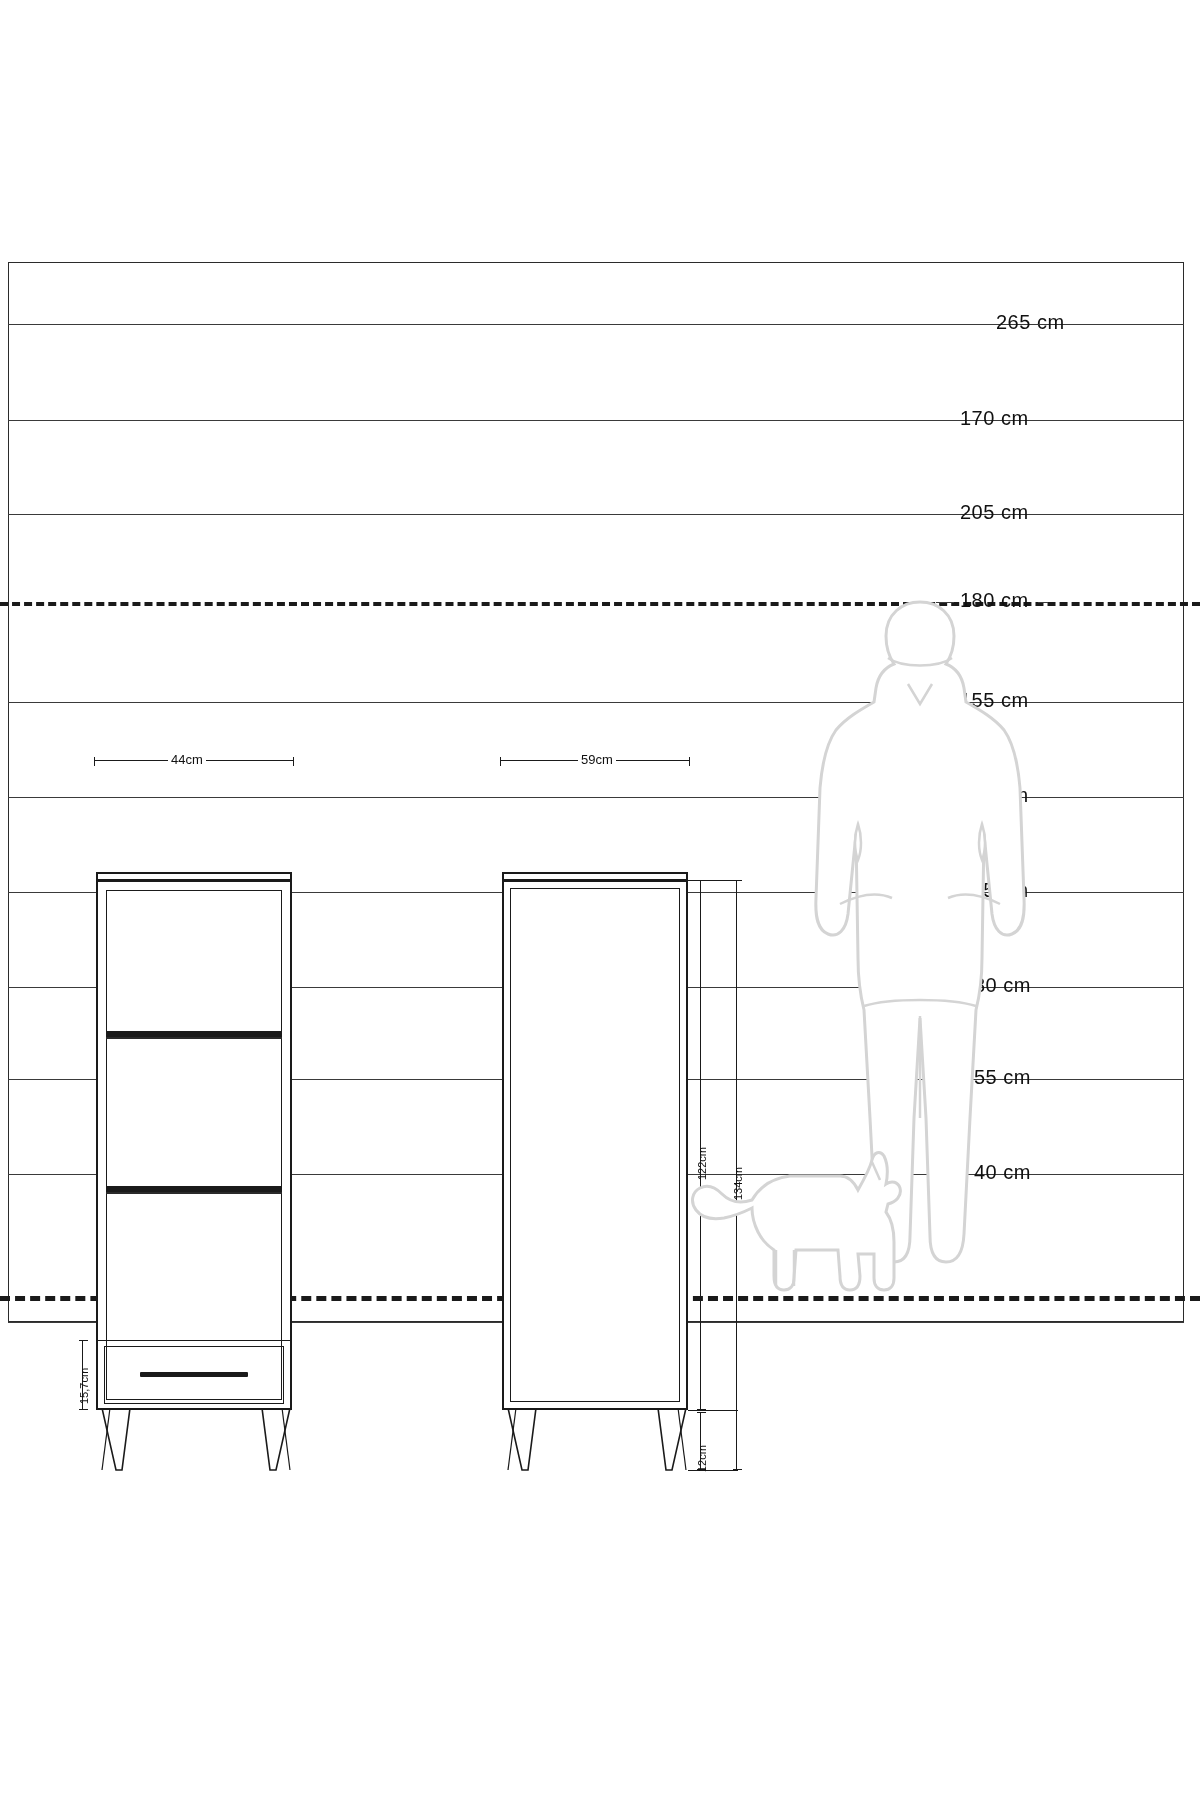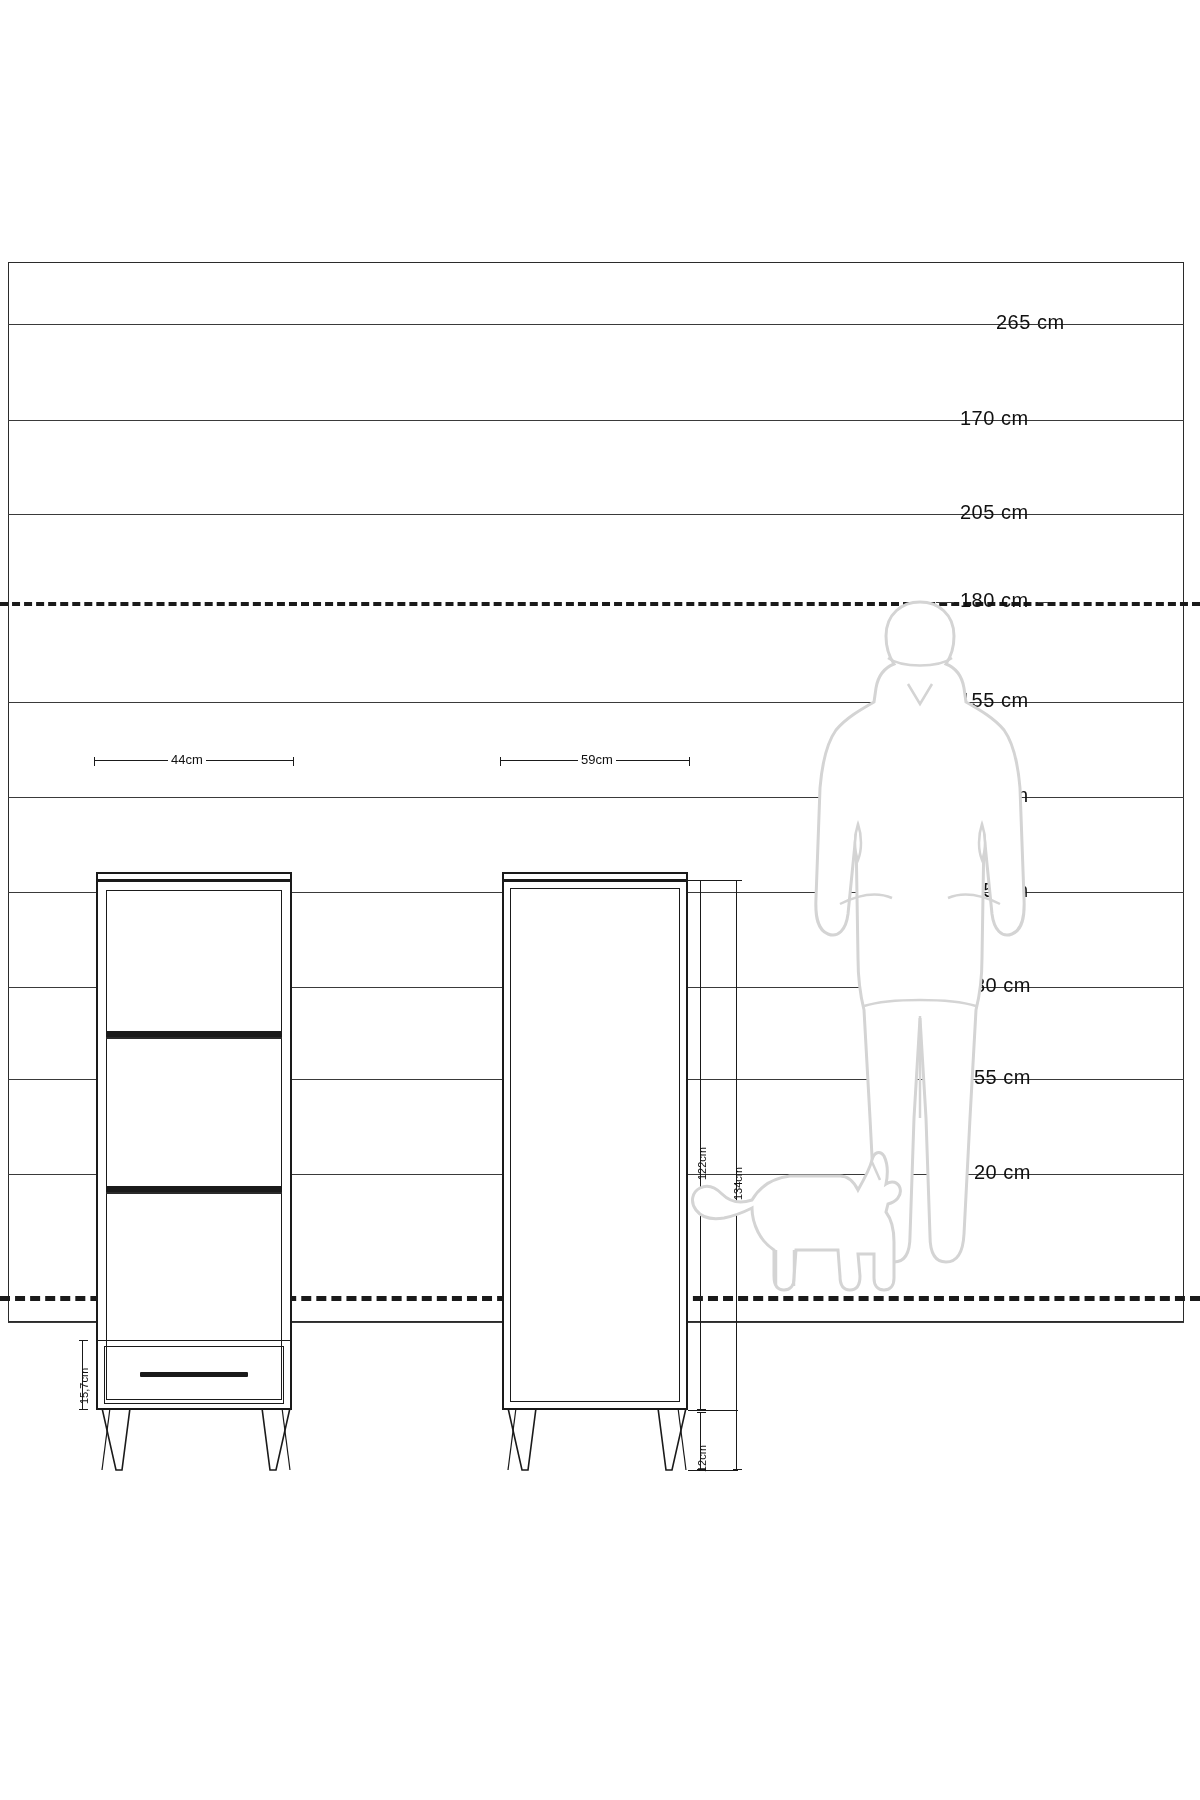--- a/index.html
+++ b/index.html
@@ -92,21 +92,21 @@
   <div class="tick-dash" style="left:936px;top:892px;"></div>
   <div class="tick-label" style="left:960px;top:879px;">105 cm</div>
 
   <div class="tick-dash" style="left:936px;top:987px;"></div>
   <div class="tick-label" style="left:974px;top:974px;">80 cm</div>
 
   <div class="tick-dash" style="left:936px;top:1079px;"></div>
   <div class="tick-label" style="left:974px;top:1066px;">55 cm</div>
 
   <div class="tick-dash" style="left:936px;top:1174px;"></div>
-  <div class="tick-label" style="left:974px;top:1161px;">20 cm</div>
+  <div class="tick-label" style="left:974px;top:1161px;">40 cm</div>
 
   <div class="unit">
 
     <div class="dim-h" style="left:94px;top:760px;width:200px;"></div>
     <div class="dim-label-h" style="left:168px;top:752px;">44cm</div>
 
     <div class="top-cap" style="left:96px;top:872px;width:196px;height:9px;"></div>
 
     <div class="body-outline" style="left:96px;top:880px;width:196px;height:530px;"></div>
 

